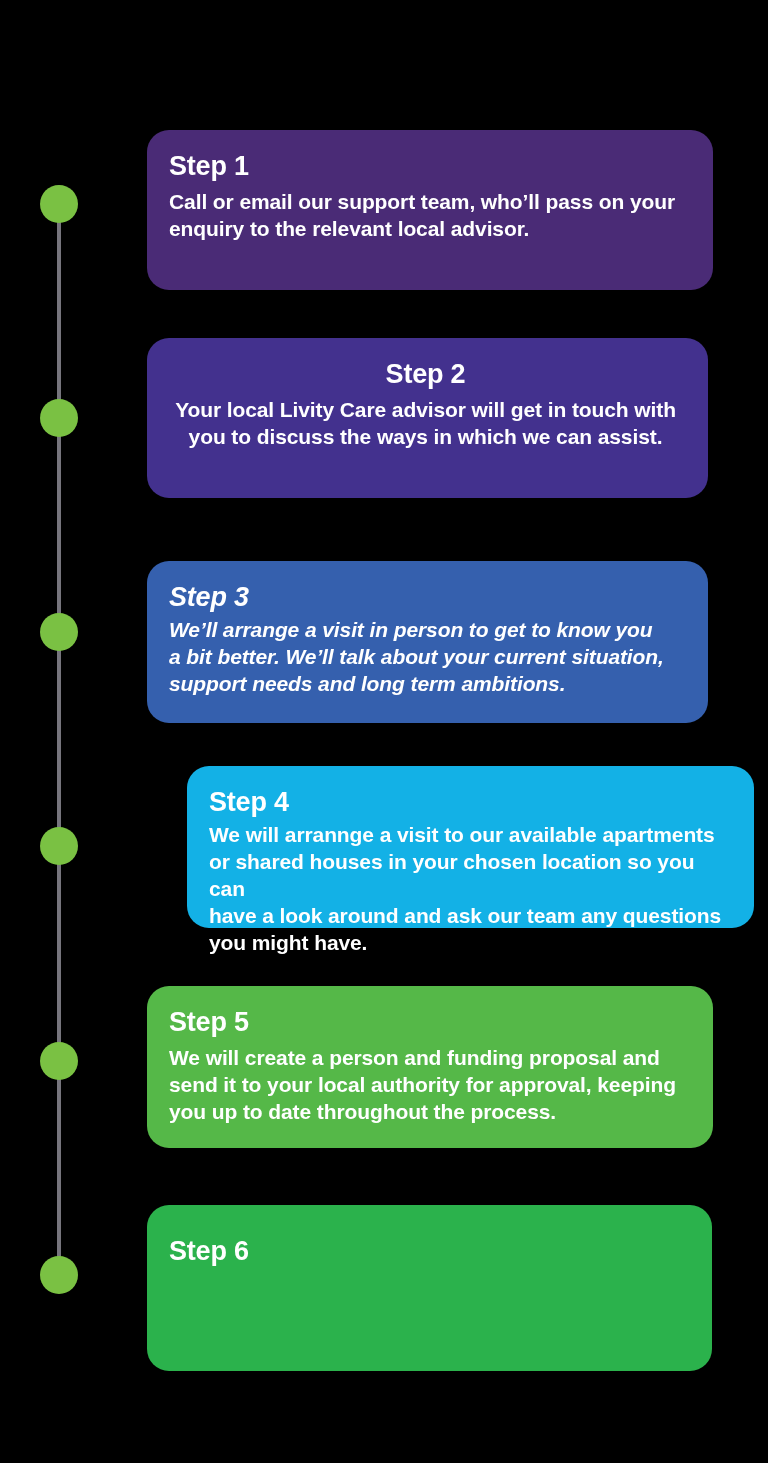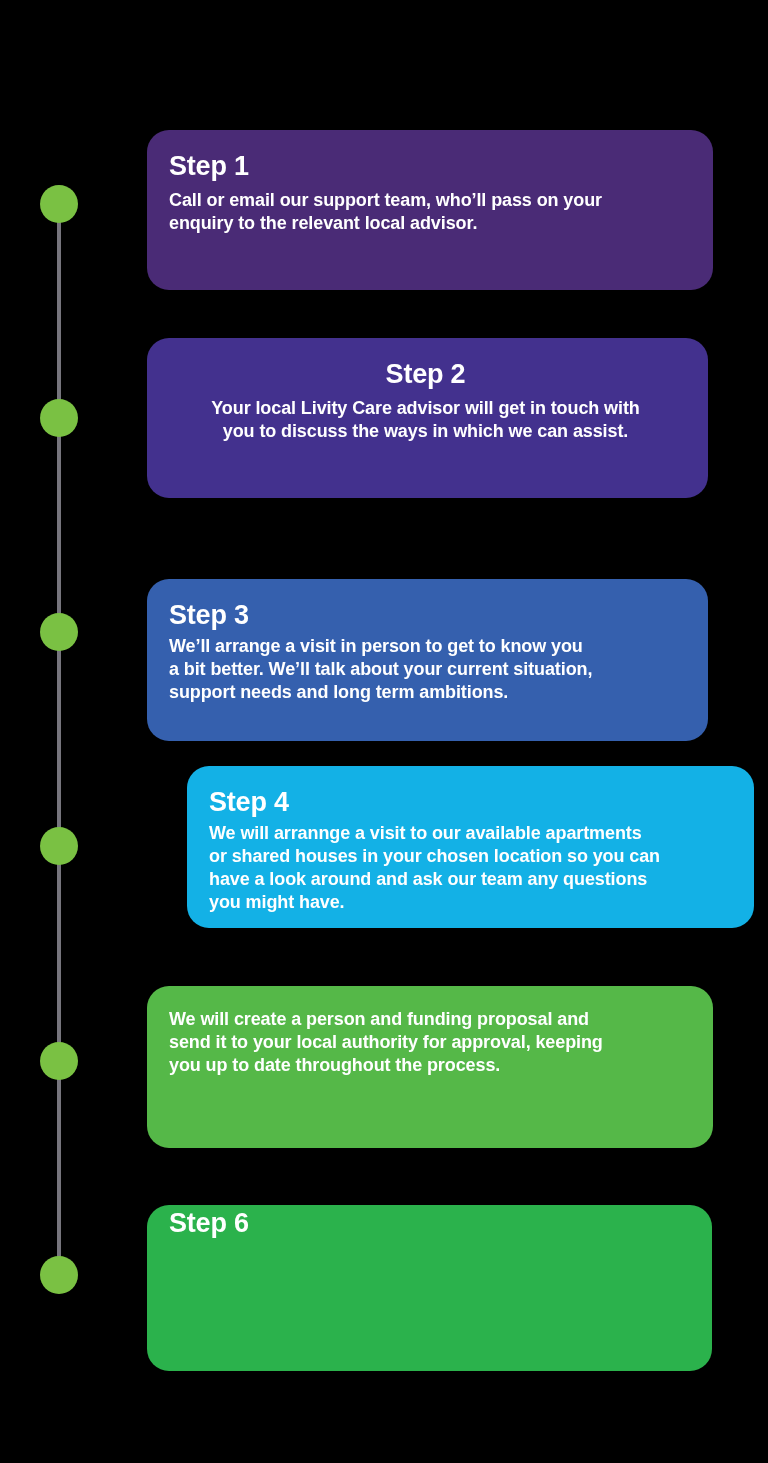--- a/index.html
+++ b/index.html
@@ -66,44 +66,44 @@
   .step-card {
     position: absolute;
     left: 147px;
     border-radius: 22px;
     box-sizing: border-box;
     padding: 22px 26px 20px 22px;
     color: #ffffff;
   }
   .step-card.c1 { top: 130px;  width: 566px; height: 160px; }
   .step-card.c2 { top: 338px;  width: 561px; height: 160px; text-align: center; }
-  .step-card.c3 { top: 579px;  width: 561px; height: 162px; }
+  .step-card.c3 { top: 561px;  width: 561px; height: 162px; font-style: italic; }
   .step-card.c4 { top: 766px;  width: 567px; height: 162px; margin-left: 40px; }
   .step-card.c5 { top: 986px;  width: 566px; height: 162px; }
   .step-card.c6 { top: 1205px; width: 565px; height: 166px; }
 
   .step-title {
     font-size: 27px;
     font-weight: bold;
     line-height: 1.05;
     margin: 0 0 9px 0;
     letter-spacing: -0.2px;
   }
   .step-body {
-    font-size: 18px;
+    font-size: 21px;
     font-weight: bold;
     line-height: 1.28;
     margin: 0;
     letter-spacing: -0.1px;
     white-space: pre-line;
   }
   .step-card.c3 .step-title,
   .step-card.c4 .step-title,
   .step-card.c6 .step-title { margin-bottom: 6px; }
-  .step-card.c6 { padding-top: 4px; }
+  .step-card.c6 { padding-top: 32px; }
 </style>
 </head>
 <body style="background: rgb(0, 0, 0);">
 
 <div class="timeline-root">
 
   <div class="rail">
     <div class="rail-line" style="background: rgb(118, 117, 125);"></div>
     <div class="rail-dot d1" style="background: rgb(122, 193, 67);"></div>
     <div class="rail-dot d2" style="background: rgb(122, 193, 67);"></div>
@@ -136,20 +136,21 @@
 
     <div class="step-card c4" style="background: rgb(19, 177, 230);">
       <p class="step-title">Step 4</p>
       <p class="step-body">We will arrannge a visit to our available apartments
 or shared houses in your chosen location so you can
 have a look around and ask our team any questions
 you might have.</p>
     </div>
 
     <div class="step-card c5" style="background: rgb(85, 184, 72);">
+      <p class="step-title">Step 5</p>
       <p class="step-body">We will create a person and funding proposal and
 send it to your local authority for approval, keeping
 you up to date throughout the process.</p>
     </div>
 
     <div class="step-card c6" style="background: rgb(43, 178, 76);">
       <p class="step-title">Step 6</p>
     </div>
 
   </div>

